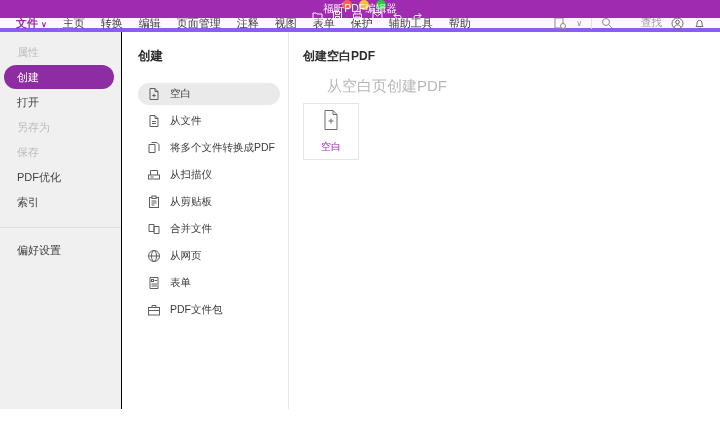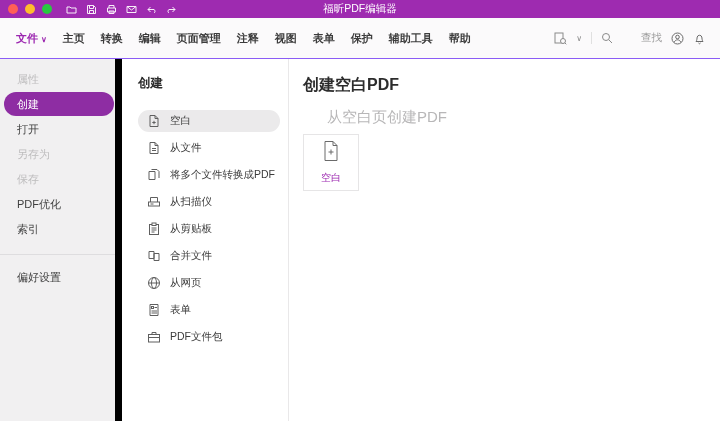--- a/index.html
+++ b/index.html
@@ -1,67 +1,67 @@
 <!DOCTYPE html>
 <html><head>
 <meta charset="utf-8">
 <style>
   * { margin:0; padding:0; box-sizing:border-box; }
   html,body { width:720px; height:421px; overflow:hidden;
     font-family:"Liberation Sans", sans-serif; background:#fff; }
 
   
-  .titlebar { height:18px; background:#9e2bb0; display:flex; align-items:center; position:relative; }
+  .titlebar { height:18px; background:#9e2bb0; display:flex; align-items:center; position:relative;flex-direction:column; }
   .traffic { display:flex; gap:7px; margin-left:8px; align-items:center; }
   .light { width:10px; height:10px; border-radius:50%; }
   .light.red { background:#ff5f57; }
   .light.yellow { background:#febc2e; }
   .light.green { background:#28c840; }
   .tb-icons { display:flex; gap:9px; margin-left:14px; align-items:center; opacity:.92; }
   .tb-icons svg { display:block; }
   .tb-title { position:absolute; left:50%; top:50%; transform:translate(-50%,-50%);
     color:#fff; font-size:10.5px; white-space:nowrap; }
 
   
-  .menubar { height:41px; background:#fbfafb; border-bottom:1px solid #8b5cf6;
+  .menubar { height:14px; background:#fbfafb; border-bottom:4px solid #8b5cf6;
     display:flex; align-items:center; padding:0 8px; }
-  .menu-item { font-size:11px; color:#3c3c3c; padding:0 8px; white-space:nowrap; cursor:default;font-weight:bold; }
+  .menu-item { font-size:11px; color:#3c3c3c; padding:0 8px; white-space:nowrap; cursor:default; }
   .menu-item .chev { font-size:8px; color:#9c27b0; margin-left:3px; }
   .menu-item.active { color:#9c27b0; font-weight:bold; }
   .menubar-right { margin-left:auto; display:flex; align-items:center; gap:9px; padding-right:6px; }
   .mr-icon { display:inline-flex; align-items:center; }
   .mr-chev { font-size:8px; color:#8a8a8a; }
   .find-label { font-size:10.5px; color:#9a9a9a;margin-left:19px; }
   .mr-sep { width:1px; height:12px; background:#e0e0e0; }
 
   
   .layout { display:flex; height:377px; }
 
   
-  .sidebar { width:122px; background:#f1f0f1; border-right:7px solid #000000;
+  .sidebar { width:122px; background:#f1f0f1; border-right:1px solid #000000;
     padding-top:8px; display:flex; flex-direction:column; }
   .side-item { height:24px; line-height:24px; font-size:11px; color:#3f3f3f;
     padding-left:17px; margin:0 0 1px 0; cursor:default; white-space:nowrap; }
   .side-item.disabled { color:#bdbcbd; }
   .side-item.selected { background:#8e2da3; color:#fff; width:110px; margin-left:4px;
     padding-left:13px; border-radius:12px; }
   .side-divider { height:1px; background:#dedddf; margin:12px 0 10px 0; }
 
   
   .middle { width:167px; background:#fff; border-right:1px solid #e9e8e9; padding:16px 0 0 16px; }
   .middle-title { font-size:12.5px; font-weight:bold; color:#2c2c2c; margin-bottom:18px; }
   .mid-item { display:flex; align-items:center; gap:9px; height:22px; margin-bottom:5px;
     padding:0 9px; width:142px; border-radius:11px; font-size:10.5px; color:#3c3c3c;
     white-space:nowrap; cursor:default; }
   .mid-item.selected { background:#ebeaeb; }
   .micon { width:14px; height:14px; flex:0 0 14px; display:inline-flex; }
 
   
   .right-panel { flex:1; padding:16px 0 0 14px; background:#fff; }
-  .right-title { font-size:16px; font-weight:bold; color:#2c2c2c; }
+  .right-title { font-size:12px; font-weight:bold; color:#2c2c2c; }
   .right-sub { font-size:15px; color:#b8b7b8; margin-top:12px;margin-left:24px; }
   .card { margin-top:7px; width:56px; height:57px; background:#fff; border:1px solid #e6e5e6;
     display:flex; flex-direction:column; align-items:center; justify-content:center;
     gap:5px; cursor:default; }
   .card-label { font-size:10px; color:#9c27b0; }
 </style>
 </head>
 <body>
 
 <div class="titlebar">

